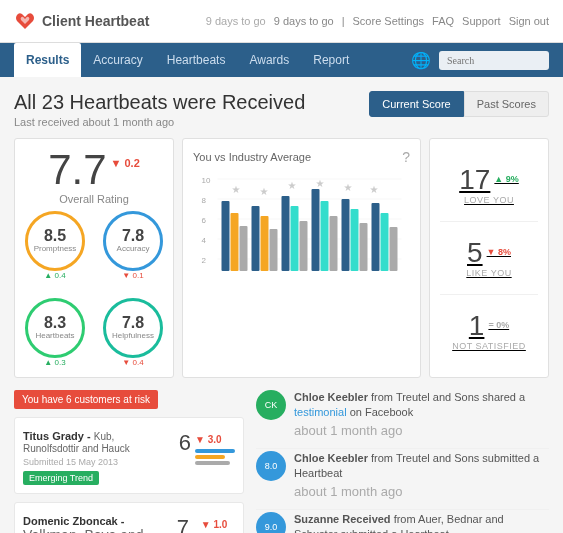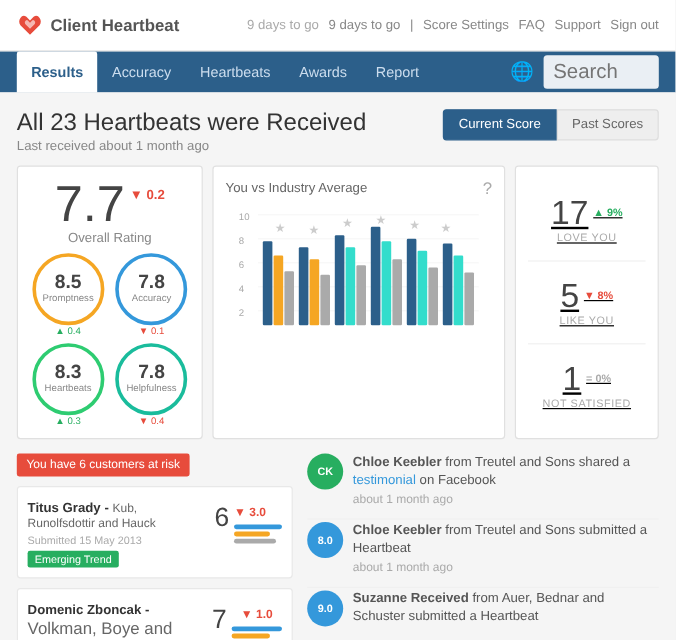--- a/index.html
+++ b/index.html
@@ -14,21 +14,21 @@
     .header-right span { cursor: pointer; }
 
     
     .nav { background: #2c5f8a; padding: 0 14px; display: flex; align-items: center; justify-content: space-between; }
     .nav-left { display: flex; align-items: center; }
     .nav-item { color: #cde; font-size: 12px; padding: 10px 12px; cursor: pointer; text-decoration: none; display: inline-block; }
     .nav-item.active { background: #fff; color: #2c5f8a; font-weight: bold; border-radius: 2px 2px 0 0; }
     .nav-awards { position: relative; }
     .nav-right { display: flex; align-items: center; gap: 8px; }
     .nav-globe { color: #cde; font-size: 16px; cursor: pointer; }
-    .search-box { background: rgba(255,255,255,0.9); border: none; border-radius: 3px; padding: 4px 8px; font-size: 17px; width: 96px; color: #666; }
+    .search-box { background: rgba(255,255,255,0.9); border: none; border-radius: 3px; padding: 4px 8px; font-size: 10px; width: 110px; color: #666; font-family: Liberation Serif, serif; }
 
     
     .content { background: #f5f5f5; padding: 14px; }
 
     
     .page-title-row { display: flex; align-items: flex-start; justify-content: space-between; margin-bottom: 10px; }
     .page-title { font-size: 20px; color: #333; font-weight: normal; }
     .page-subtitle { font-size: 11px; color: #888; margin-top: 2px; }
     .score-buttons { display: flex; gap: 0; }
     .score-btn { padding: 6px 12px; font-size: 11px; cursor: pointer; border: 1px solid #ddd; background: #eee; color: #666; }
@@ -43,21 +43,21 @@
     .panel { background: #fff; border: 1px solid #e0e0e0; border-radius: 3px; padding: 10px; }
     .panel-left { flex: 0 0 155px; }
     .panel-center { flex: 1; }
     .panel-right { flex: 0 0 120px; display: flex; flex-direction: column; text-decoration: underline; }
 
     .overall-score { text-align: center; margin-bottom: 6px; }
     .big-score { font-size: 42px; color: #444; font-weight: 300; line-height: 1; }
     .score-delta { color: #e74c3c; font-size: 11px; font-weight: bold; }
     .score-label { font-size: 11px; color: #888; margin-top: 2px; }
 
-    .metrics-grid { display: grid; grid-template-columns: 1fr 1fr; gap: 6px; margin-top: 6px; }
+    .metrics-grid { display: grid; grid-template-columns: 1fr 1fr; gap: 18px; margin-top: 6px; }
     .metric-circle { width: 60px; height: 60px; border-radius: 50%; border: 3px solid #e8e8e8; display: flex; flex-direction: column; align-items: center; justify-content: center; position: relative; }
     .metric-circle.orange { border-color: #f5a623; }
     .metric-circle.blue { border-color: #3498db; }
     .metric-circle.green { border-color: #2ecc71; }
     .metric-circle.teal { border-color: #1abc9c; }
     .metric-val { font-size: 16px; color: #444; font-weight: bold; line-height: 1; }
     .metric-name { font-size: 8px; color: #888; text-align: center; line-height: 1.2; }
     .metric-delta { font-size: 8px; color: #27ae60; }
     .metric-delta.down { color: #e74c3c; }
 
@@ -86,24 +86,24 @@
     .risk-item-date { font-size: 9px; color: #aaa; margin-top: 3px; }
     .trend-badge { background: #27ae60; color: white; font-size: 9px; padding: 2px 6px; border-radius: 2px; margin-top: 4px; display: inline-block; }
     .risk-score-row { display: flex; align-items: flex-start; gap: 8px; margin-top: 4px; }
     .risk-score-num { font-size: 22px; color: #444; font-weight: 300; }
     .risk-score-delta { font-size: 10px; color: #e74c3c; font-weight: bold; }
     .mini-bars { display: flex; flex-direction: column; gap: 2px; justify-content: center; padding-top: 4px; }
 
     
     .activity-title { font-size: 15px; color: #333; font-weight: normal; margin-bottom: 10px; }
     .activity-item { display: flex; gap: 8px; margin-bottom: 10px; }
-    .activity-avatar { width: 30px; height: 30px; border-radius: 50%; display: flex; align-items: center; justify-content: center; color: white; font-size: 11px; font-weight: bold; flex-shrink: 0; }
+    .activity-avatar { width: 30px; height: 30px; border-radius: 50%; display: flex; align-items: center; justify-content: center; color: white; font-size: 11px; font-weight: normal; flex-shrink: 0; }
     .activity-text { font-size: 11px; color: #555; line-height: 1.4; }
     .activity-text a { color: #3498db; text-decoration: none; }
-    .activity-time { font-size: 10px; color: #aaa; margin-top: 2px; }
+    .activity-time { font-size: 13px; color: #aaa; margin-top: 2px; }
 
     .divider { border: none; border-top: 1px solid #f0f0f0; margin: 2px 0; }
   </style>
 </head>
 <body>
 
 <div class="header">
   <div class="logo">
     <svg class="logo-icon" viewBox="0 0 22 22">
       <path d="M11 19 L3 11 Q1 8 3 5 Q5 2 8 4 L11 7 L14 4 Q17 2 19 5 Q21 8 19 11 Z" fill="#e74c3c"></path>

